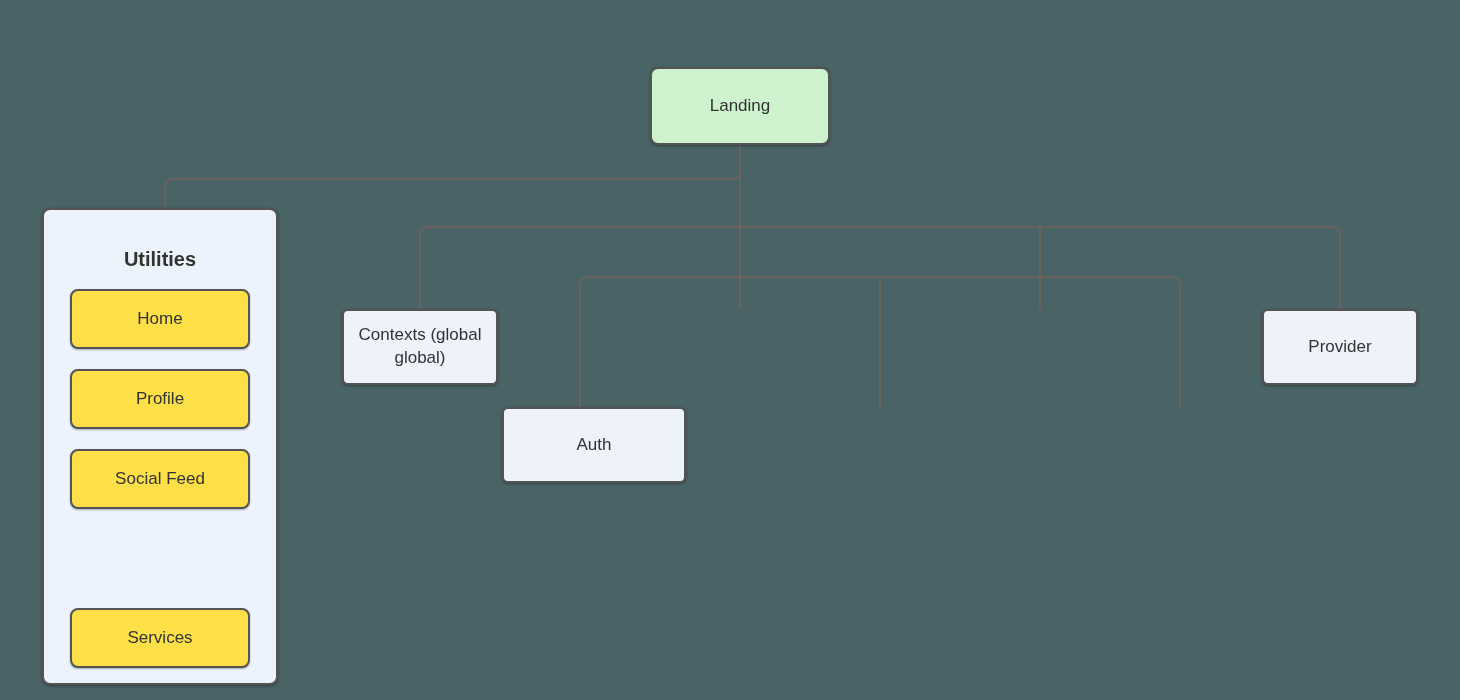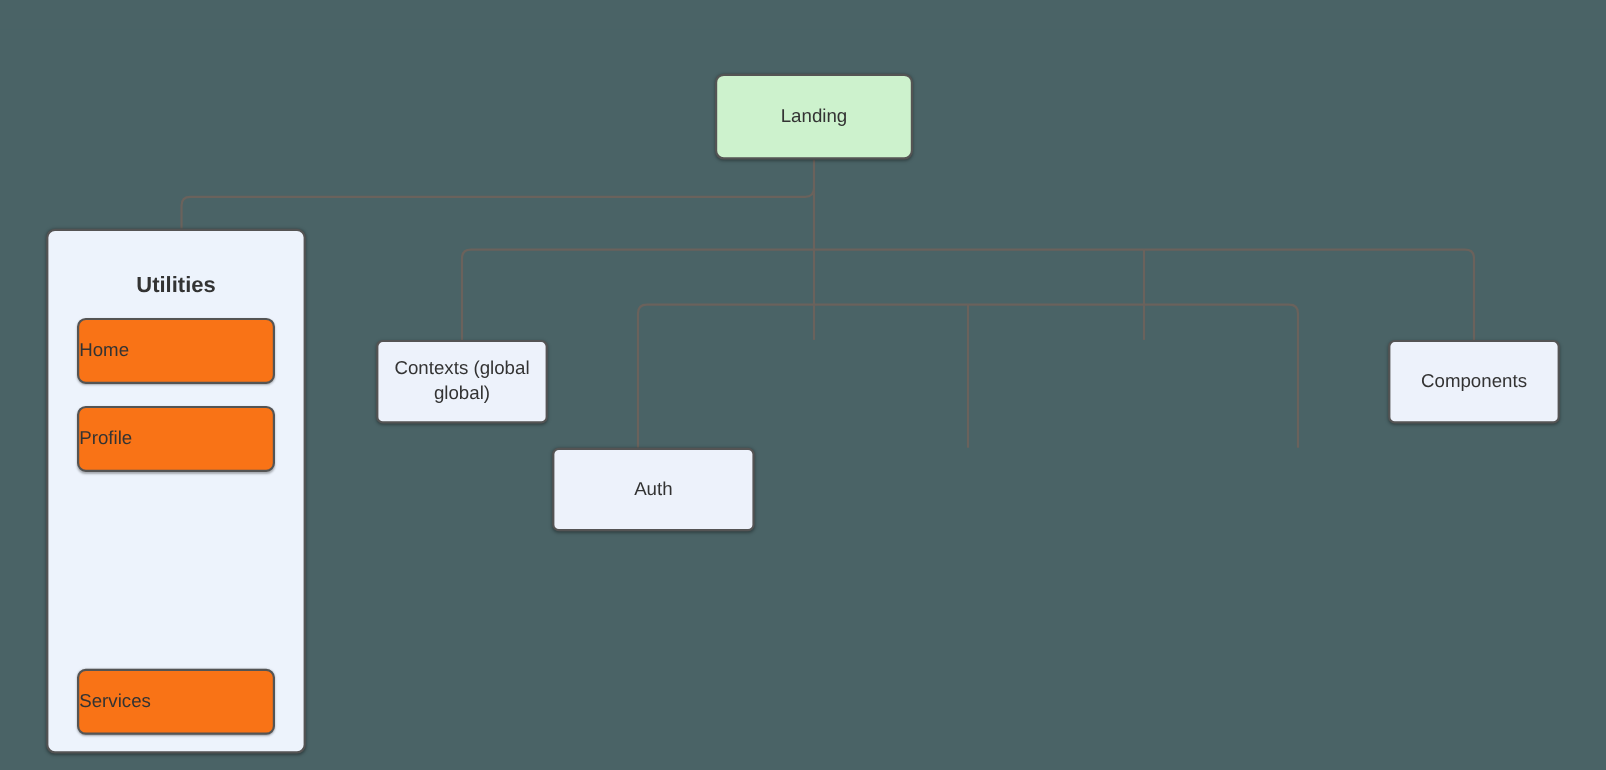--- a/index.html
+++ b/index.html
@@ -54,22 +54,22 @@
     margin-top:38px;
     text-align:center;
     font-size:20px;
     font-weight:bold;
     color:#333333;
   }
   .group-item{
     position:absolute;
     left:26px;width:180px;height:60px;
     box-sizing:border-box;
-    display:flex;align-items:center;justify-content:flex-start;
-    background:#f97316;
+    display:flex;align-items:center;justify-content:center;
+    background:#fde047;
     border:2px solid #545454;
     border-radius:8px;
     color:#333333;
     font-size:17px;
     box-shadow:0 1px 2px rgba(0,0,0,0.3);
   }
 </style>
 </head>
 <body>
 
@@ -89,28 +89,31 @@
   </div>
 
   <div class="group">
     <div class="group-title">Utilities</div>
     <div class="group-item" style="top:79px">
       <span>Home</span>
     </div>
     <div class="group-item" style="top:159px">
       <span>Profile</span>
     </div>
+    <div class="group-item" style="top:239px">
+      <span>Social Feed</span>
+    </div>
     <div class="group-item" style="top:398px">
       <span>Services</span>
     </div>
   </div>
 
   <div class="node top-row" style="left:342px">
     <span>Contexts (global global)</span>
   </div>
   <div class="node top-row" style="left:1262px">
-    <span>Components</span>
+    <span>Provider</span>
   </div>
   <div class="node bottom-row" style="left:502px">
     <span>Auth</span>
   </div>
 
 </div>
 
 </body></html>

